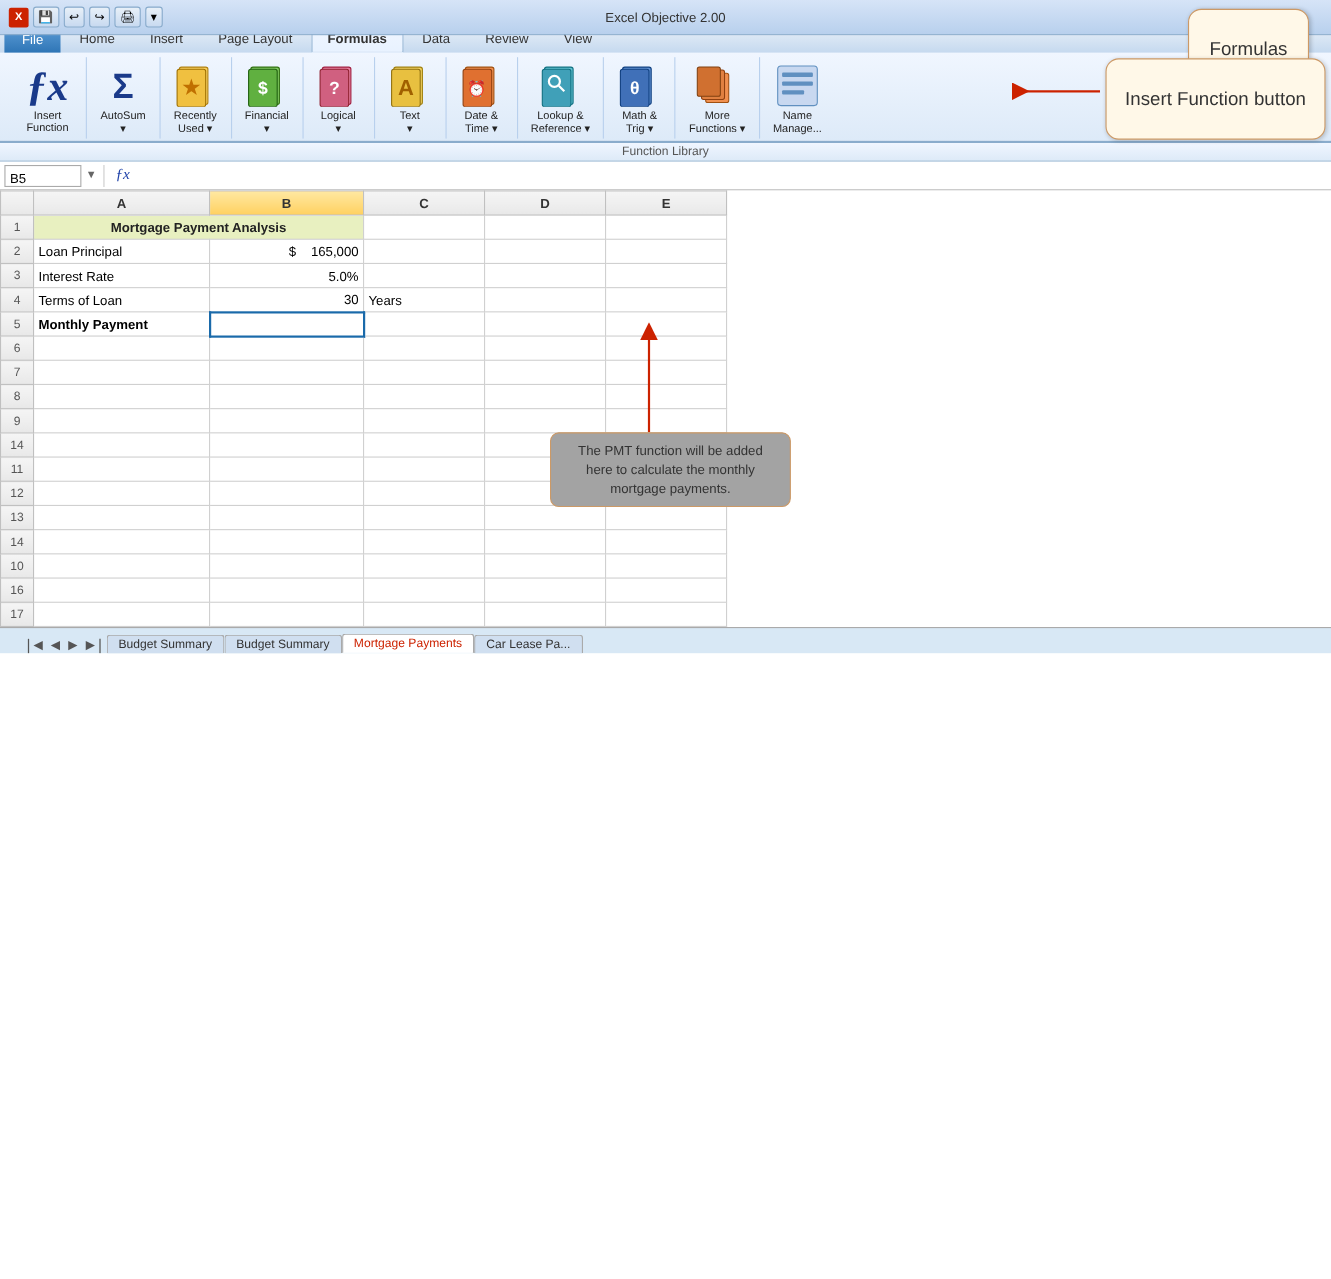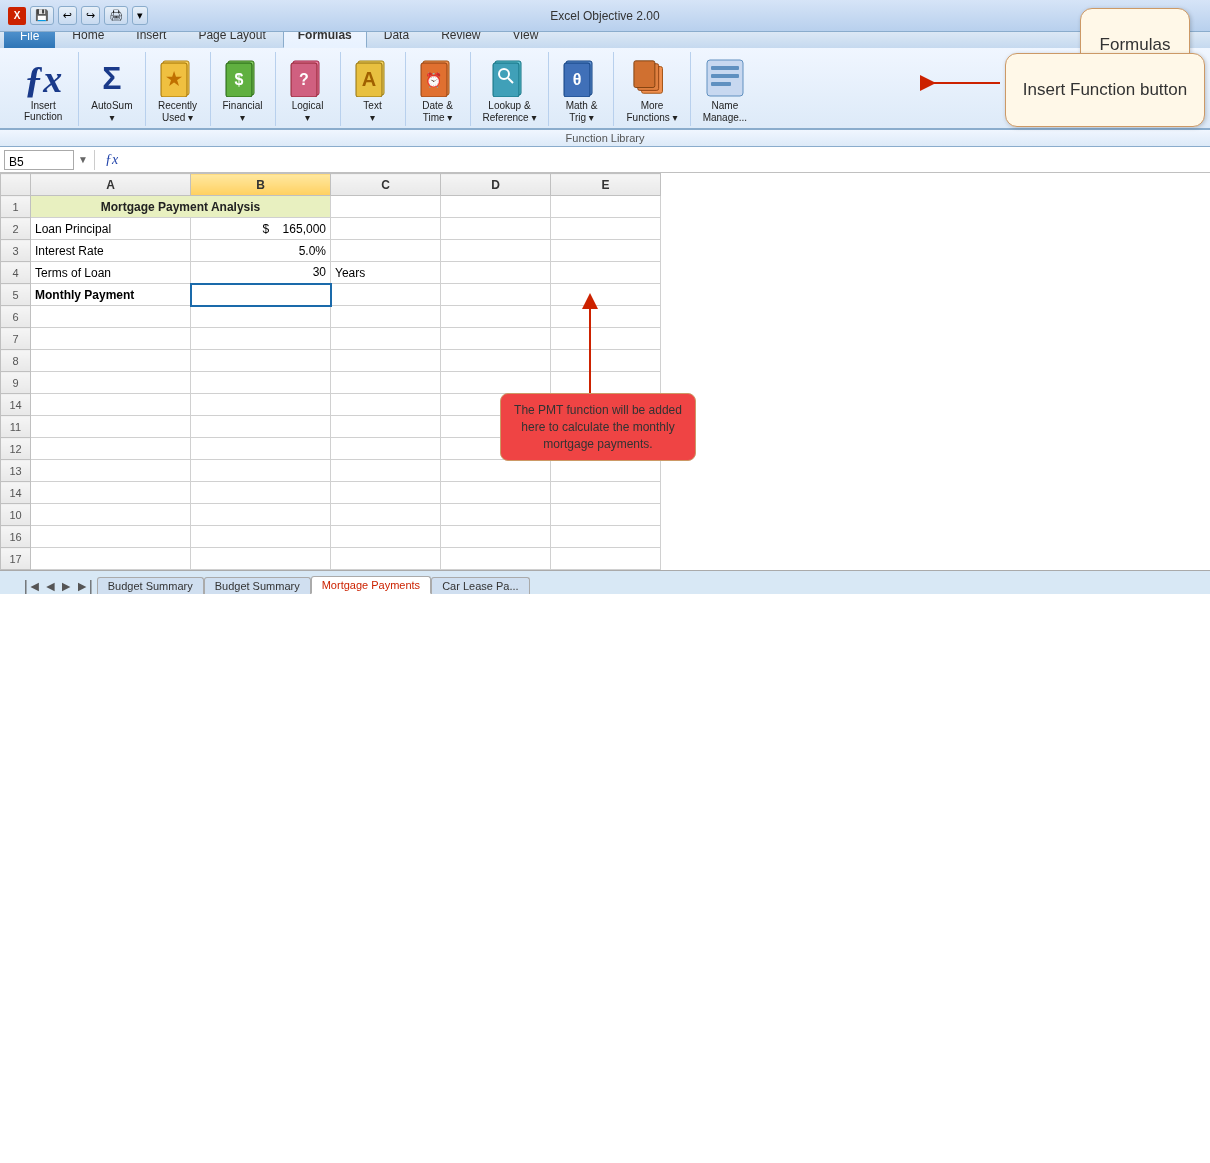--- a/index.html
+++ b/index.html
@@ -276,29 +276,29 @@
       right: 20px;
       width: 110px;
     }
     .callout-insert-fn {
       top: 8px;
       right: 10px;
       width: 200px;
     }
     .callout-pmt {
       position: absolute;
-      background: #ef4444;
+      background: #a3a3a3;
       border: 1.5px solid #cc9966;
       border-radius: 8px;
       padding: 8px 12px;
       font-size: 12px;
       color: #333;
       text-align: center;
       line-height: 1.4;
-      width: 196px;
+      width: 219px;
     }
     .callout-mortgage-tab {
       position: absolute;
       background: #fff8e8;
       border: 1.5px solid #cc9966;
       border-radius: 8px;
       padding: 8px 12px;
       font-size: 12px;
       color: #333;
       text-align: center;

